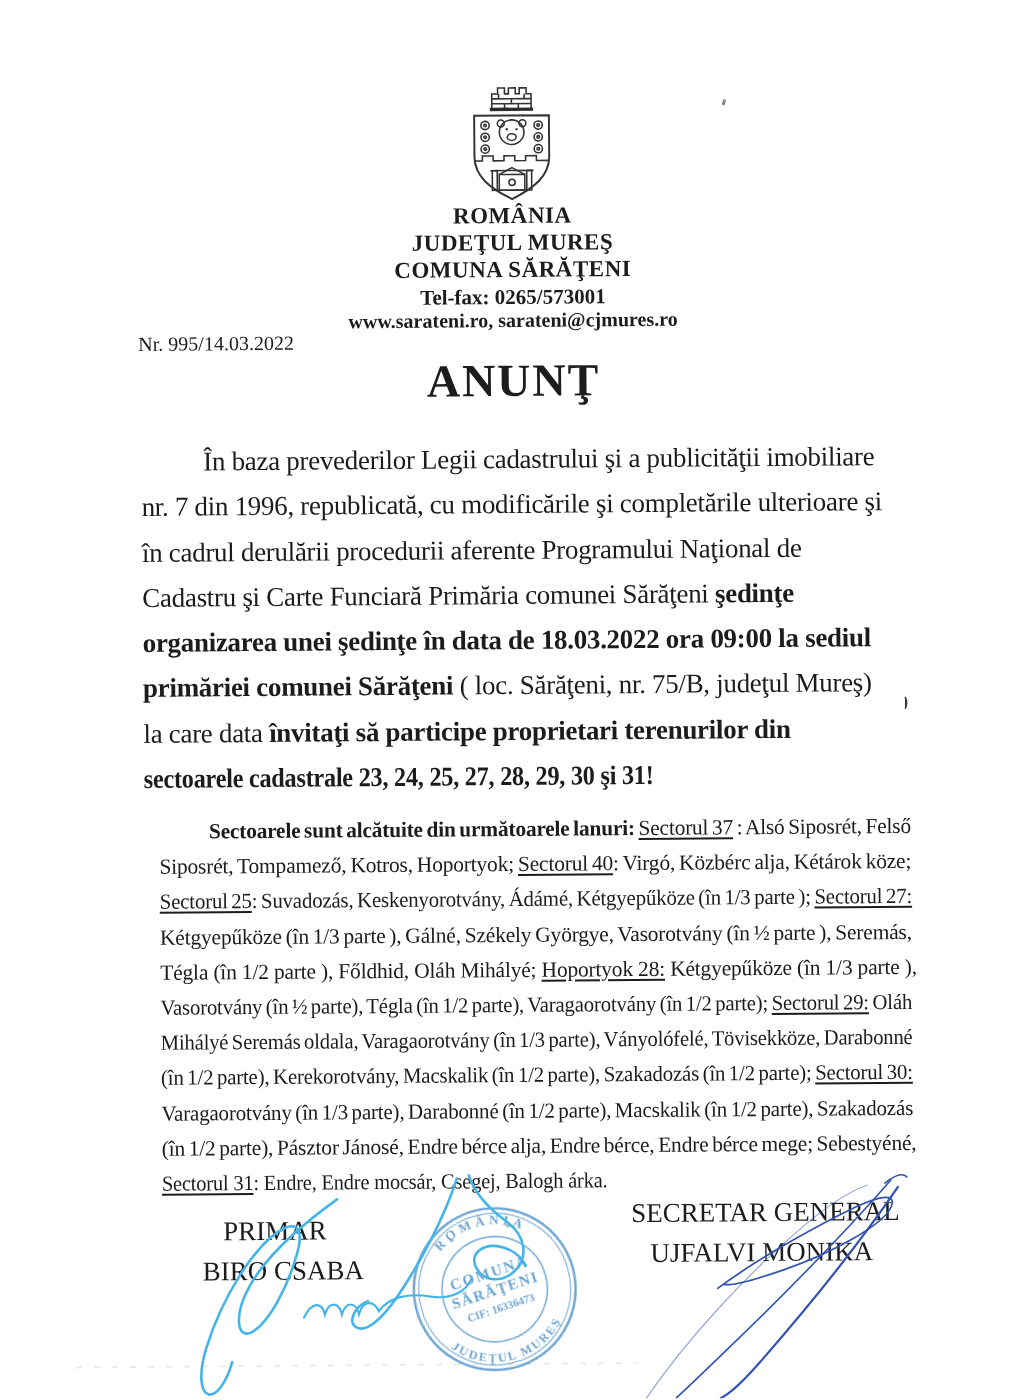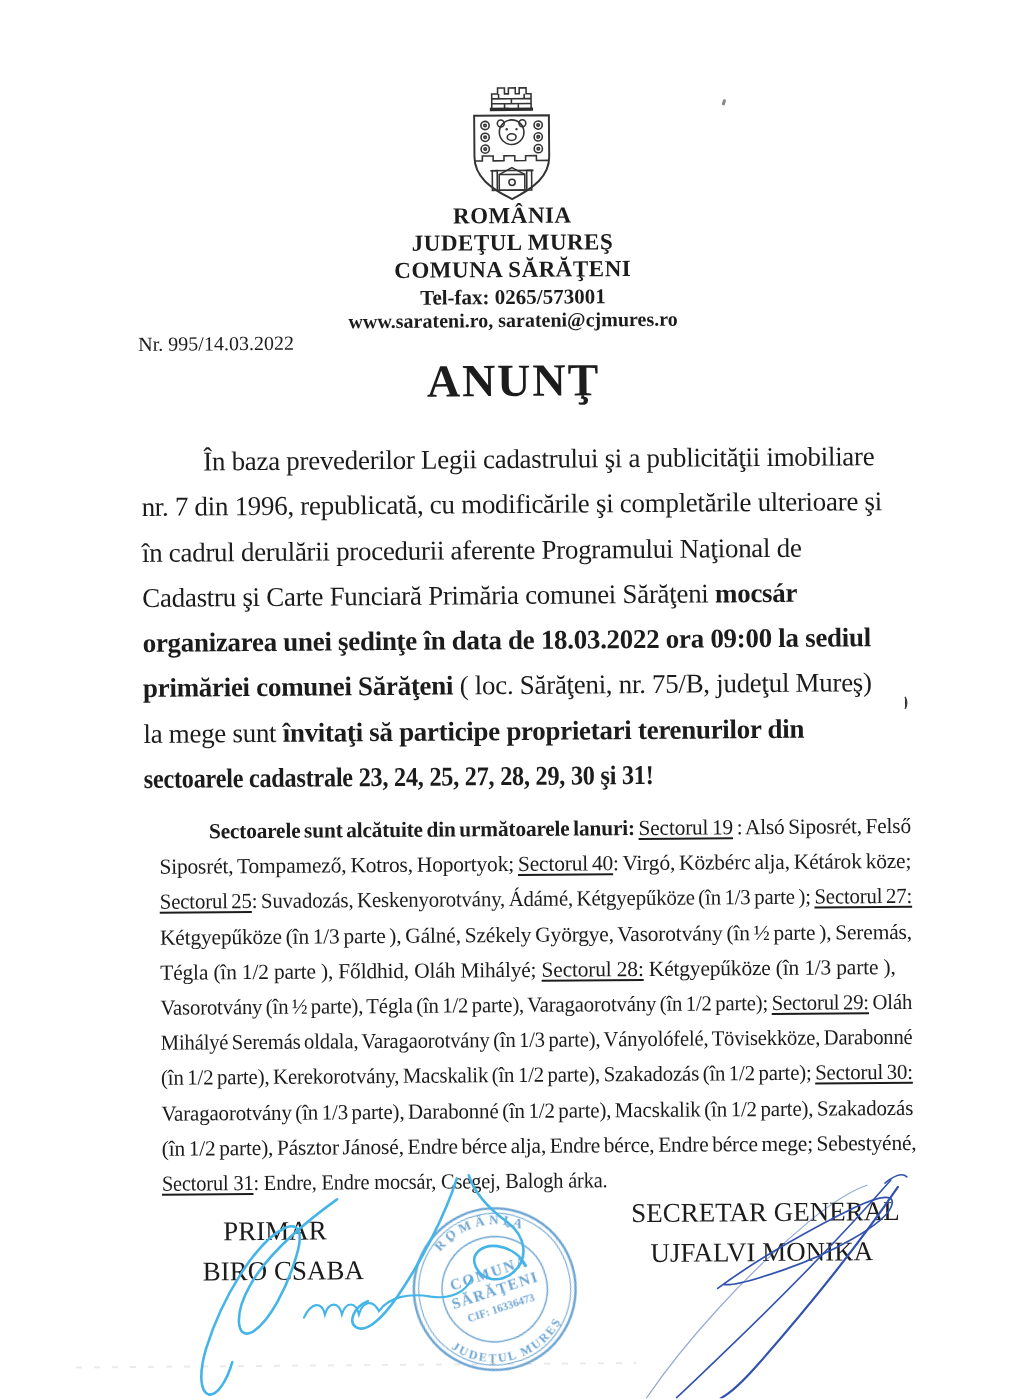--- a/index.html
+++ b/index.html
@@ -109,32 +109,32 @@
     <div class="h5">www.sarateni.ro, sarateni@cjmures.ro</div>
   </div>
 
   <div class="refnum">Nr. 995/14.03.2022</div>
   <div class="doctitle">ANUNŢ</div>
 
   <div class="para p1">
       <div class="tline" style="word-spacing: 0px;"><span class="indent"></span><span>În baza prevederilor Legii cadastrului şi a publicităţii imobiliare</span></div>
       <div class="tline" style="word-spacing: 0px;"><span>nr. 7 din 1996, republicată, cu modificările şi completările ulterioare şi</span></div>
       <div class="tline" style="word-spacing: 0px;"><span>în cadrul derulării procedurii aferente Programului Naţional de</span></div>
-      <div class="tline" style="word-spacing: 0px;"><span>Cadastru şi Carte Funciară Primăria comunei Sărăţeni </span><span class="b">mocsár</span></div>
+      <div class="tline" style="word-spacing: 0px;"><span>Cadastru şi Carte Funciară Primăria comunei Sărăţeni </span><span class="b">şedinţe</span></div>
       <div class="tline" style="word-spacing: 0px;"><span class="b">organizarea unei şedinţe în data de 18.03.2022 ora 09:00 la sediul</span></div>
       <div class="tline" style="word-spacing: 0px;"><span class="b">primăriei comunei Sărăţeni</span><span> ( loc. Sărăţeni, nr. 75/B, judeţul Mureş)</span></div>
-      <div class="tline" style="word-spacing: 0px;"><span>la mege sunt </span><span class="b">învitaţi să participe proprietari terenurilor din</span></div>
+      <div class="tline" style="word-spacing: 0px;"><span>la care data </span><span class="b">învitaţi să participe proprietari terenurilor din</span></div>
       <div class="tline last"><span class="b">sectoarele cadastrale 23, 24, 25, 27, 28, 29, 30 şi 31!</span></div>
     </div>
   <div class="para p2">
-      <div class="tline" style="word-spacing: -1.5px; transform: scaleX(0.9954); transform-origin: 0px 0px;"><span class="indent"></span><span class="b">Sectoarele sunt alcătuite din următoarele lanuri: </span><span class="u">Sectorul 19</span><span> : Alsó Siposrét, Felső</span></div>
+      <div class="tline" style="word-spacing: -1.5px; transform: scaleX(0.9954); transform-origin: 0px 0px;"><span class="indent"></span><span class="b">Sectoarele sunt alcătuite din următoarele lanuri: </span><span class="u">Sectorul 37</span><span> : Alsó Siposrét, Felső</span></div>
       <div class="tline" style="word-spacing: -1.2px;"><span>Siposrét, Tompamező, Kotros, Hoportyok; </span><span class="u">Sectorul 40</span><span>: Virgó, Közbérc alja, Kétárok köze;</span></div>
       <div class="tline" style="word-spacing: -1.5px; transform: scaleX(0.9709); transform-origin: 0px 0px;"><span class="u">Sectorul 25</span><span>: Suvadozás, Keskenyorotvány, Ádámé, Kétgyepűköze (în 1/3 parte ); </span><span class="u">Sectorul 27:</span></div>
       <div class="tline" style="word-spacing: -1.31px;"><span>Kétgyepűköze (în 1/3 parte ), Gálné, Székely Györgye, Vasorotvány (în ½ parte ), Seremás,</span></div>
-      <div class="tline" style="word-spacing: 0px;"><span>Tégla (în 1/2 parte ), Főldhid, Oláh Mihályé; </span><span class="u">Sectorul 28:</span><span> Kétgyepűköze (în 1/3 parte ),</span></div>
+      <div class="tline" style="word-spacing: 0px;"><span>Tégla (în 1/2 parte ), Főldhid, Oláh Mihályé; </span><span class="u">Hoportyok 28:</span><span> Kétgyepűköze (în 1/3 parte ),</span></div>
       <div class="tline" style="word-spacing: -1.5px; transform: scaleX(0.9666); transform-origin: 0px 0px;"><span>Vasorotvány (în ½ parte), Tégla (în 1/2 parte), Varagaorotvány (în 1/2 parte); </span><span class="u">Sectorul 29:</span><span> Oláh</span></div>
       <div class="tline" style="word-spacing: -1.5px; transform: scaleX(0.961); transform-origin: 0px 0px;"><span>Mihályé Seremás oldala, Varagaorotvány (în 1/3 parte), Ványolófelé, Tövisekköze, Darabonné</span></div>
       <div class="tline" style="word-spacing: -1.5px; transform: scaleX(0.9709); transform-origin: 0px 0px;"><span>(în 1/2 parte), Kerekorotvány, Macskalik (în 1/2 parte), Szakadozás (în 1/2 parte); </span><span class="u">Sectorul 30:</span></div>
       <div class="tline" style="word-spacing: -1.5px; transform: scaleX(0.9779); transform-origin: 0px 0px;"><span>Varagaorotvány (în 1/3 parte), Darabonné (în 1/2 parte), Macskalik (în 1/2 parte), Szakadozás</span></div>
       <div class="tline" style="word-spacing: -1.5px;"><span>(în 1/2 parte), Pásztor Jánosé, Endre bérce alja, Endre bérce, Endre bérce mege; Sebestyéné,</span></div>
       <div class="tline last"><span class="u">Sectorul 31</span><span>: Endre, Endre mocsár, Csegej, Balogh árka.</span></div>
     </div>
 
   <div class="sig sig-primar-role">PRIMAR</div>
   <div class="sig sig-primar-name">BIRO CSABA</div>

